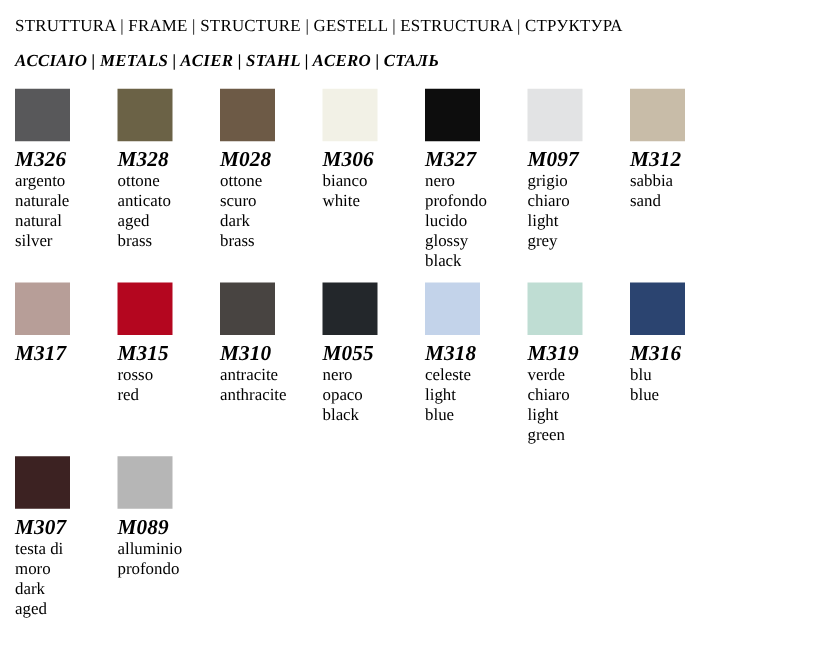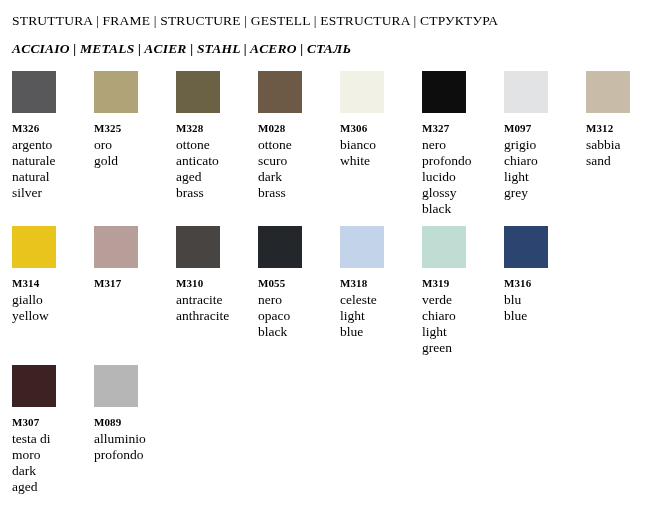--- a/index.html
+++ b/index.html
@@ -53,24 +53,25 @@
     flex: 0 0 82px;
     box-sizing: border-box;
   }
   .swatch {
     width: 44px;
     height: 42px;
     display: block;
   }
   .code {
     font-weight: bold;
-    font-size: 11px;
+    font-size: 17px;
     line-height: 16px;
     margin-top: 7px;
     letter-spacing: 0.1px;
+    font-style: italic;
   }
   .names {
     font-size: 13.5px;
     line-height: 16px;
     margin-top: 1px;
   }
   .names div {
     white-space: nowrap;
   }
   .row-1 { min-height: 140px; }
@@ -92,28 +93,20 @@
         <span class="swatch" style="background:#58585a"></span>
         <div class="code">M326</div>
         <div class="names">
           <div>argento</div>
           <div>naturale</div>
           <div>natural</div>
           <div>silver</div>
         </div>
       </div>
       <div class="cell">
-        <span class="swatch" style="background:#b0a377"></span>
-        <div class="code">M325</div>
-        <div class="names">
-          <div>oro</div>
-          <div>gold</div>
-        </div>
-      </div>
-      <div class="cell">
         <span class="swatch" style="background:#6b6246"></span>
         <div class="code">M328</div>
         <div class="names">
           <div>ottone</div>
           <div>anticato</div>
           <div>aged</div>
           <div>brass</div>
         </div>
       </div>
       <div class="cell">
@@ -160,30 +153,30 @@
         <div class="code">M312</div>
         <div class="names">
           <div>sabbia</div>
           <div>sand</div>
         </div>
       </div>
     </div>
 
     <div class="row row-2">
       <div class="cell">
-        <span class="swatch" style="background:#e8c41d"></span>
-        <div class="code">M314</div>
-        <div class="names">
-          <div>giallo</div>
-          <div>yellow</div>
-        </div>
-      </div>
-      <div class="cell">
         <span class="swatch" style="background:#b79e98"></span>
         <div class="code">M317</div>
+      </div>
+      <div class="cell">
+        <span class="swatch" style="background:#b4061f"></span>
+        <div class="code">M315</div>
+        <div class="names">
+          <div>rosso</div>
+          <div>red</div>
+        </div>
       </div>
       <div class="cell">
         <span class="swatch" style="background:#484441"></span>
         <div class="code">M310</div>
         <div class="names">
           <div>antracite</div>
           <div>anthracite</div>
         </div>
       </div>
       <div class="cell">

